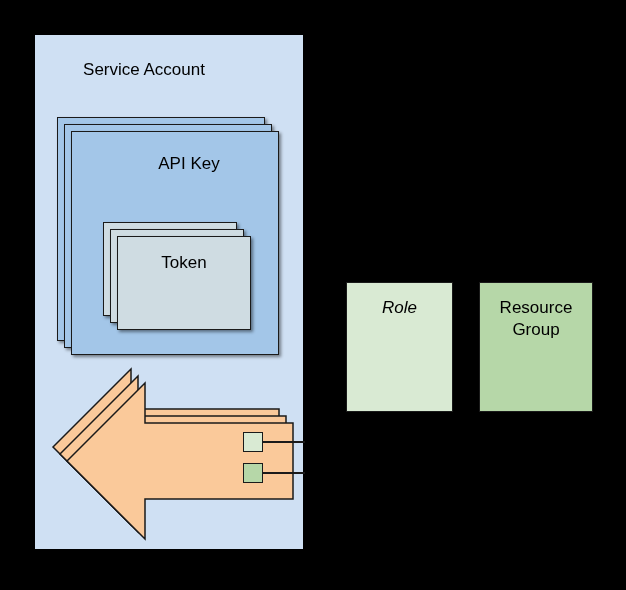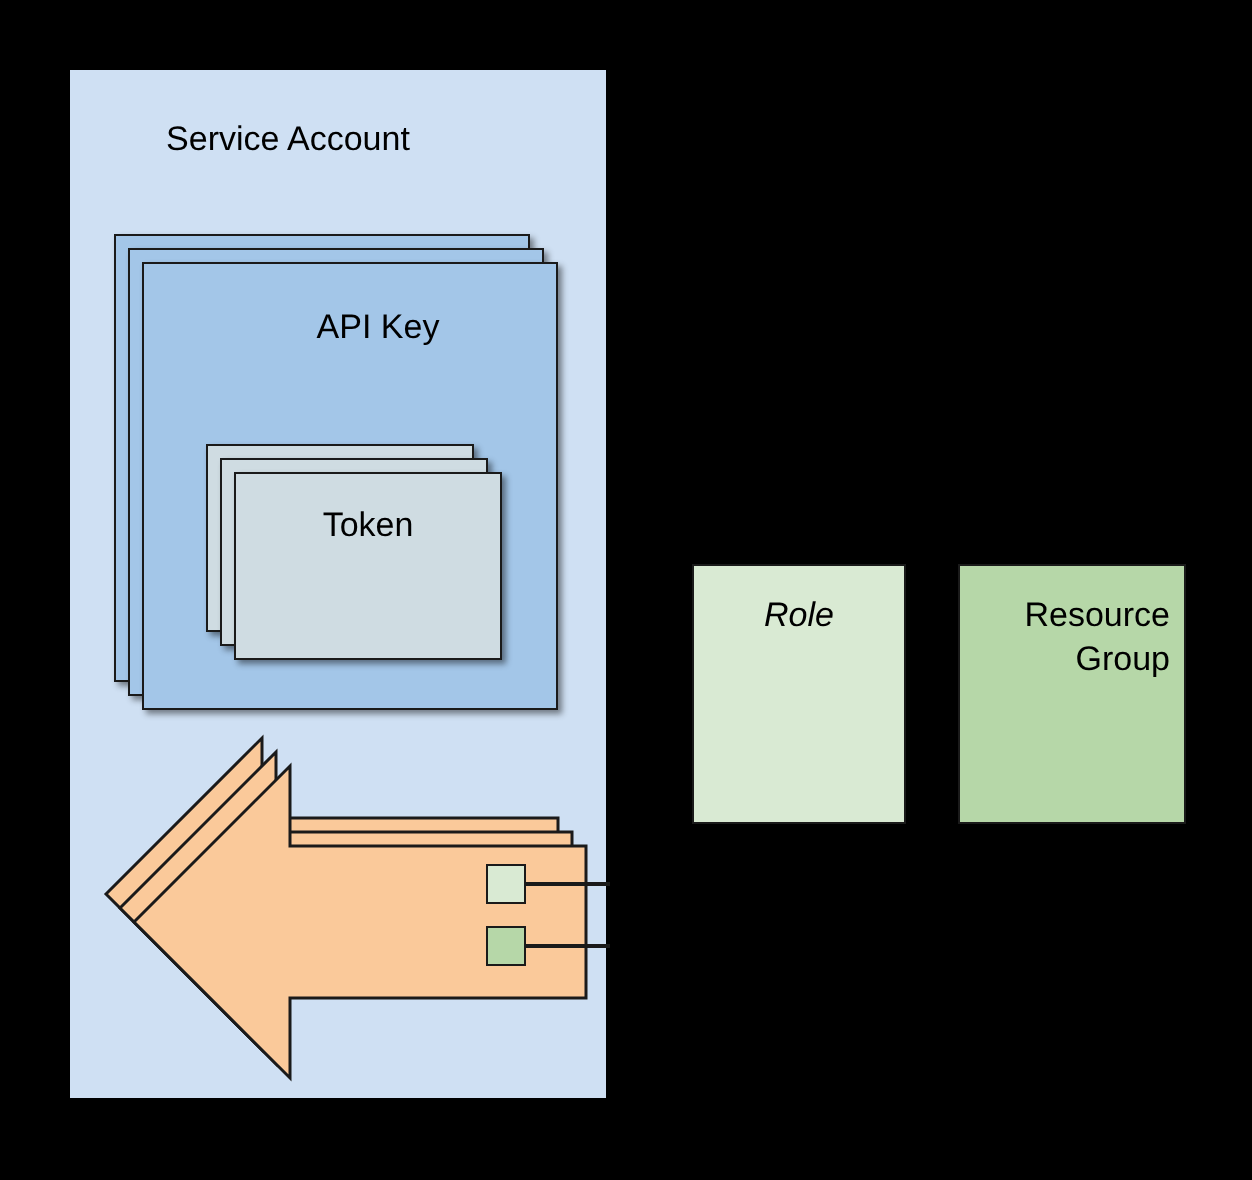--- a/index.html
+++ b/index.html
@@ -50,21 +50,21 @@
   
   .conn-line{position:absolute;height:2px;background:#1a1a1a;}
   #ln-role{left:263px;top:441px;width:42px;}
   #ln-rg{left:263px;top:472px;width:42px;}
 
   
   .gbox{position:absolute;box-sizing:border-box;border:1px solid #1a1a1a;}
   #role-box{left:346px;top:282px;width:107px;height:130px;background:#d9ead3;}
   #rg-box{left:479px;top:282px;width:114px;height:130px;background:#b6d7a8;}
   #role-lbl{left:346px;top:297px;width:107px;font-style:italic;}
-  #rg-lbl{left:487px;top:297px;width:98px;text-align:right;}
+  #rg-lbl{left:487px;top:297px;width:98px;text-align:center;}
 </style>
 </head>
 <body>
 
 <div id="canvas">
 
   <div id="sa-panel"></div>
   <div class="lbl" id="sa-title">Service Account</div>
 
   <div class="card apikey shadow" id="ak3"></div>

